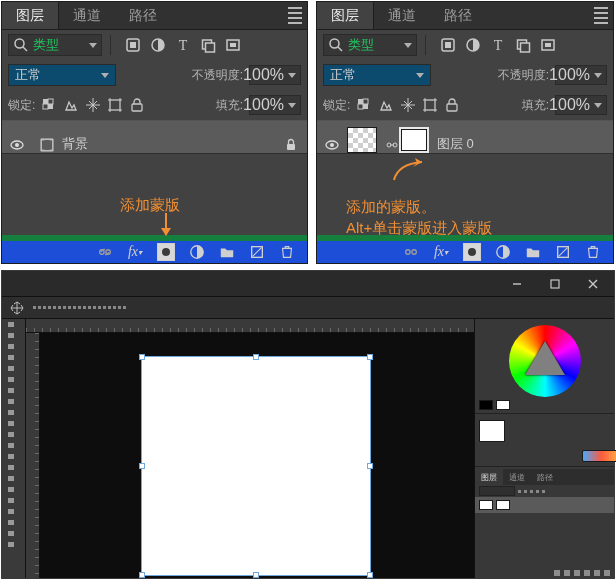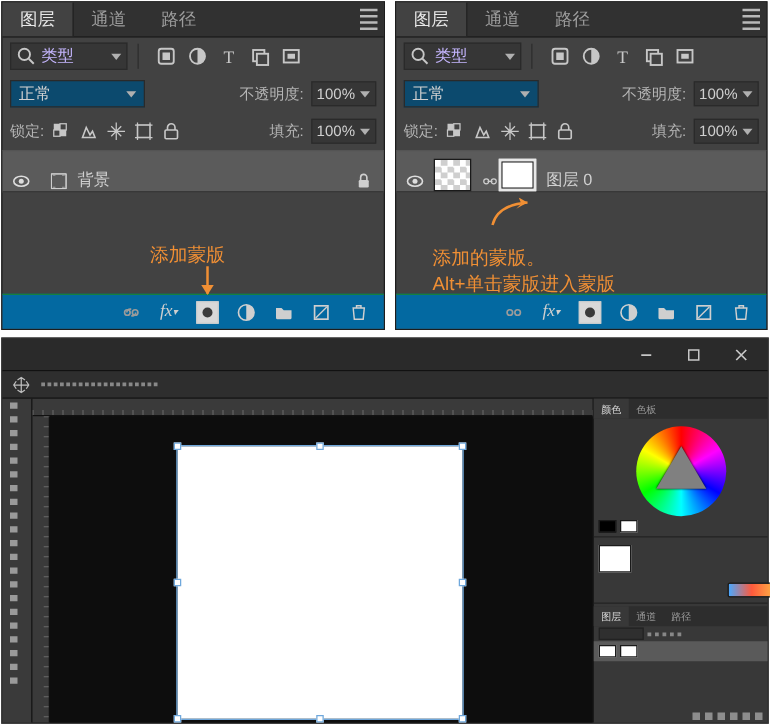--- a/index.html
+++ b/index.html
@@ -58,21 +58,21 @@
   .search-box {
     display: flex;
     align-items: center;
     width: 94px;
     height: 22px;
     background: #363636;
     border: 1px solid #2a2a2a;
     padding: 0 4px;
     gap: 4px;
   }
-  .search-box .lbl { flex: 1; font-size: 13px; color: #c4b5fd; }
+  .search-box .lbl { flex: 1; font-size: 13px; color: #22c55e; }
   .chev-down {
     width: 0; height: 0;
     border-left: 4px solid transparent;
     border-right: 4px solid transparent;
     border-top: 5px solid #b0b0b0;
   }
   .icon { display: inline-flex; align-items: center; justify-content: center; width: 16px; height: 16px; color: #c7c7c7; }
   .icon svg { width: 16px; height: 16px; display: block; }
   .kind-icons { display: flex; gap: 9px; margin-left: 6px; }
   .divider-v { width: 1px; height: 20px; background: #2c2c2c; margin: 0 2px; }
@@ -80,21 +80,21 @@
     display: flex; align-items: center;
     width: 108px; height: 22px;
     background: #0c4a6e; border: 1px solid #2a2a2a; padding: 0 6px;
     justify-content: space-between;
     font-family: Liberation Serif, serif;
   }
   .val-box {
     display: flex; align-items: center;
     width: 52px; height: 20px;
     background: #363636; border: 1px solid #2a2a2a; padding: 0 4px;
-    justify-content: flex-end; gap: 4px; font-size: 12px;
+    justify-content: flex-end; gap: 4px; font-size: 16px;
   }
   .small-lbl { font-size: 12px; color: #b5b5b5; }
   .layer {
     display: flex; align-items: center; height: 34px;
     border-top: 1px solid #545454;
     border-bottom: 1px solid #2e2e2e;
     padding-right: 8px;
   }
   .layer.selected { background: #5b5b5b; align-items: flex-end; }
   .eye { width: 30px; display: flex; justify-content: center; }
@@ -105,22 +105,22 @@
   }
   .thumb.checker {
     background: repeating-conic-gradient(#cfcfcf 0% 25%, #ffffff 0% 50%);
     background-size: 10px 10px;
   }
   .layer-name { flex: 1; font-size: 13px; }
   .lock-icon { margin-left: auto; }
   .toolbar {
     position: absolute; bottom: 0; left: 0; right: 0;
     height: 28px;
-    border-top: 1px solid #15803d;
-    background: #0369a1;
+    border-top: 6px solid #15803d;
+    background: #1d4ed8;
     display: flex; align-items: center; justify-content: flex-end;
     gap: 14px; padding: 0 12px;
   }
   .mask-btn {
     width: 18px; height: 18px;
     border: 1.5px solid #cfcfcf;
     display: flex; align-items: center; justify-content: center;
     background: #d8d8d8;
   }
   .mask-btn .circ { width: 8px; height: 8px; border-radius: 50%; background: #3a3a3a; }
@@ -656,24 +656,20 @@
         <div class="xform-handle" style="left:327px; top:21px"></div>
         <div class="xform-handle" style="left:99px; top:130px"></div>
         <div class="xform-handle" style="left:327px; top:130px"></div>
         <div class="xform-handle" style="left:99px; top:239px"></div>
         <div class="xform-handle" style="left:213px; top:239px"></div>
         <div class="xform-handle" style="left:327px; top:239px"></div>
       </div>
     </div>
 
     <div class="ps-right">
-      <div class="right-tabs">
-        <div class="rt active">颜色</div>
-        <div class="rt">色板</div>
-      </div>
       <div class="cwheel">
         <div class="ring"></div>
           <div class="tri"></div>
       </div>
       <div class="mini-row">
         <div class="mini-sw" style="background:#000"></div>
         <div class="mini-sw" style="background:#fff"></div>
       </div>
       <div class="mini-line"></div>
 

